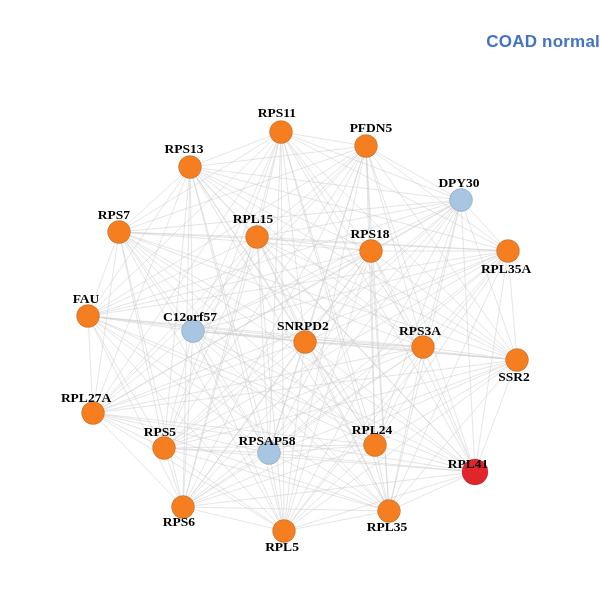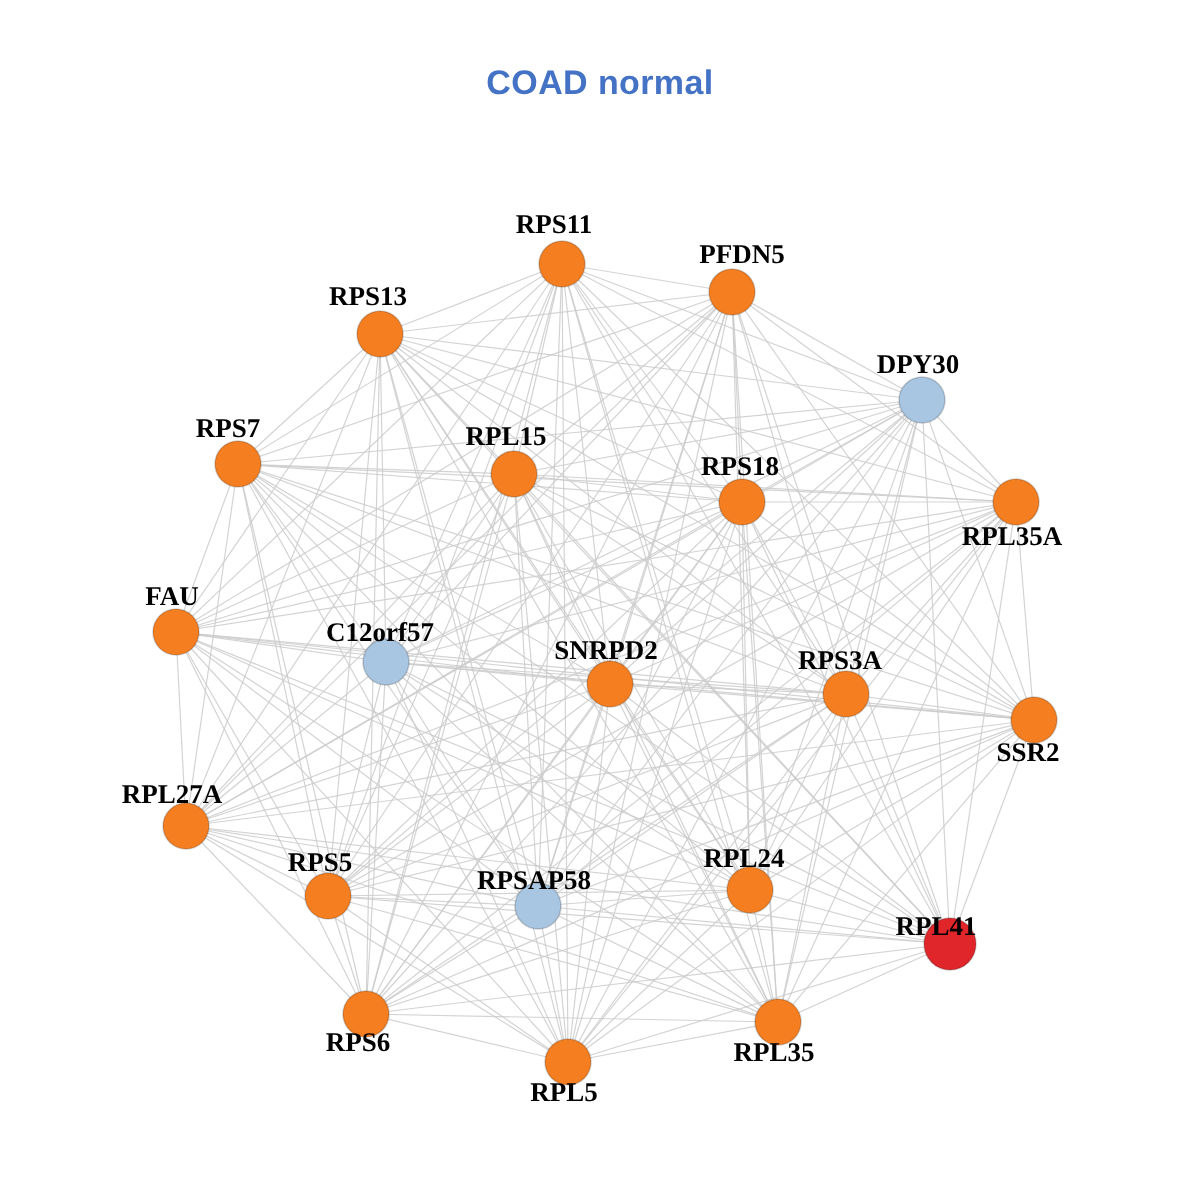--- a/index.html
+++ b/index.html
@@ -13,21 +13,21 @@
     width: 600px;
     height: 600px;
     background: #ffffff;
     overflow: hidden;
   }
   .plot-title {
     position: absolute;
     top: 32px;
     left: 0;
     width: 600px;
-    text-align: center;
+    text-align: right;
     font-family: "Liberation Sans", sans-serif;
     font-size: 17px;
     font-weight: bold;
     color: #4472C4;
     letter-spacing: 0.2px;
   }
   svg.network {
     position: absolute;
     top: 0;
     left: 0;

